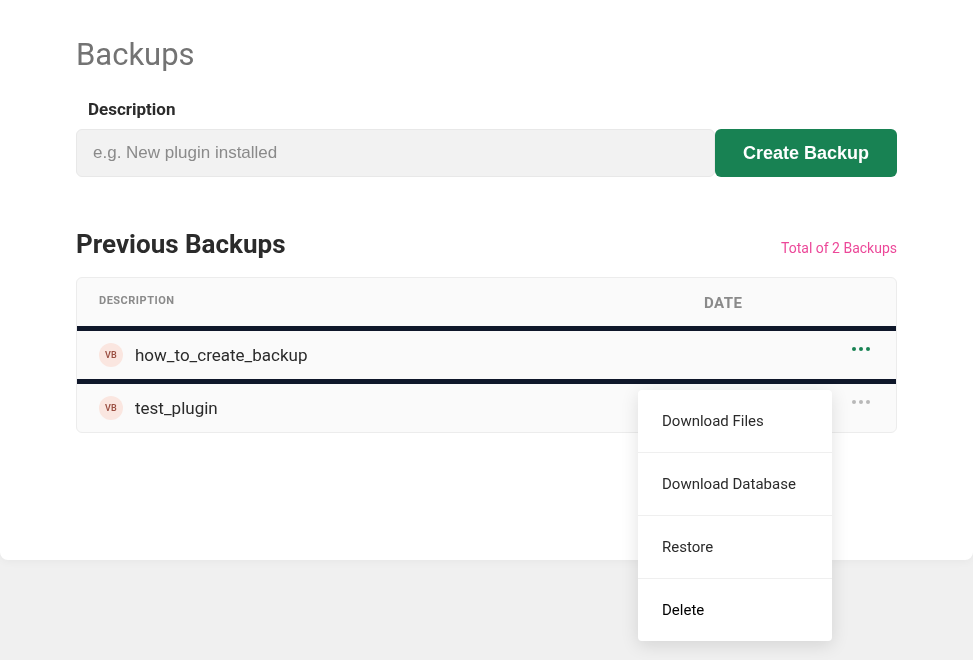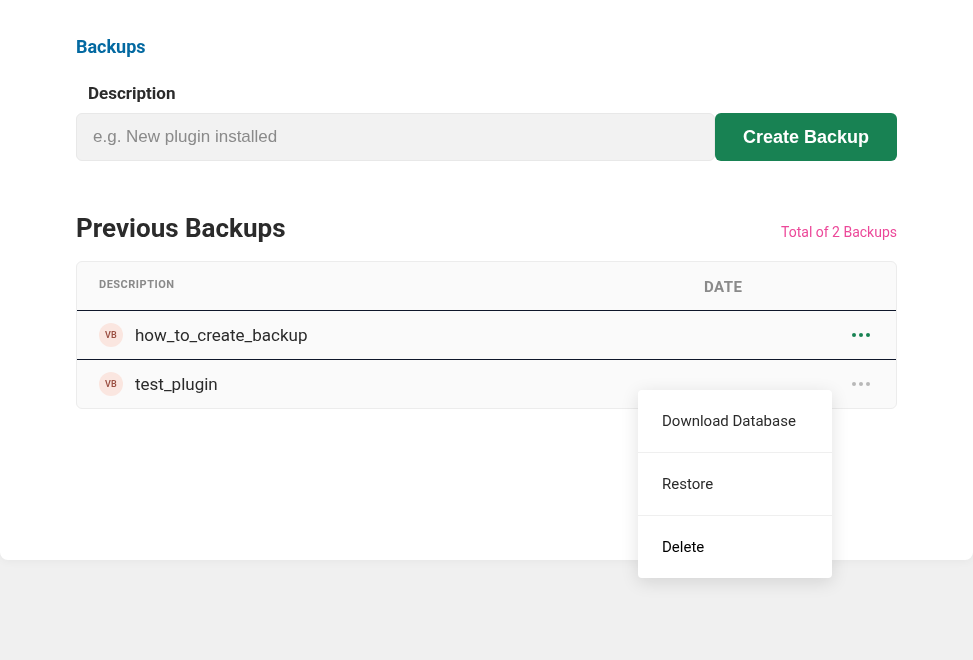--- a/index.html
+++ b/index.html
@@ -16,23 +16,23 @@
     }
     .main-card {
       background: #ffffff;
       border-radius: 0 0 8px 8px;
       padding: 36px 76px 60px 76px;
       box-shadow: 0 2px 8px rgba(0,0,0,0.04);
       position: relative;
       min-height: 560px;
     }
     .page-title {
-      font-size: 18px;
-      font-weight: 700;
-      color: #0369a1;
+      font-size: 31px;
+      font-weight: 400;
+      color: #737373;
       margin-bottom: 6px;
     }
     .page-subtitle {
       font-size: 17px;
       color: #3b3b3b;
     }
     .form-section {
       margin-top: 26px;
     }
     .form-label {
@@ -110,23 +110,22 @@
     }
     .col-date {
       width: 170px;
       font-size: 15px;
       font-weight: 700;
       letter-spacing: 0.5px;
       color: #8a8a8a;
     }
     .table-row {
       display: flex;
-      align-items: center;
       padding: 12px 22px;
-      border-top: 1px solid #0f172a;
+      border-top: 5px solid #0f172a;
       position: relative;
     }
     .row-desc {
       flex: 1;
       display: flex;
       align-items: center;
       gap: 12px;
     }
     .vb-badge {
       width: 24px;
@@ -245,17 +244,18 @@
               <span></span>
               <span></span>
           </div>
         </div>
       </div>
 
     </div>
   </div>
 
   <div class="dropdown">
+    <div class="dropdown-item">Download Files</div>
     <div class="dropdown-item">Download Database</div>
     <div class="dropdown-item">Restore</div>
     <div class="dropdown-item danger">Delete</div>
   </div>
 </div>
 
 </body></html>

